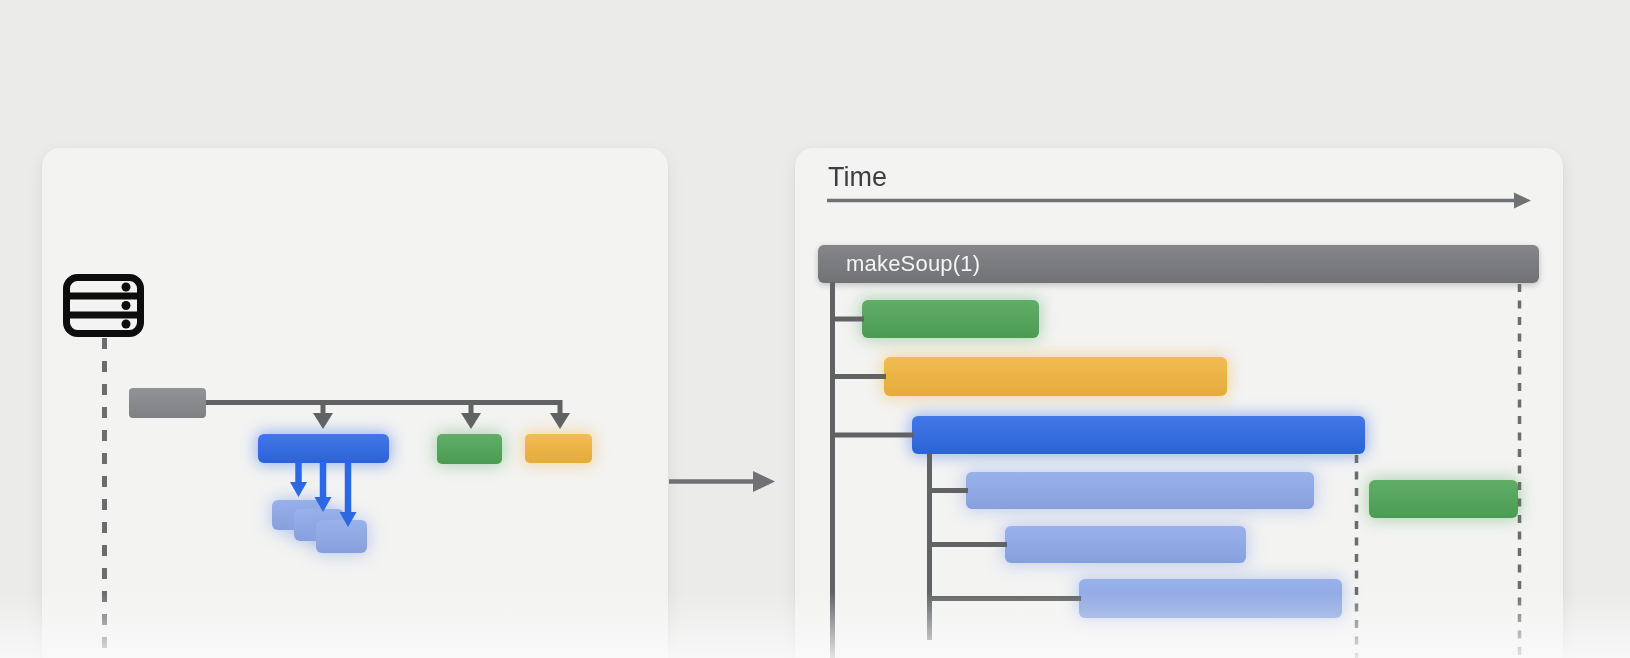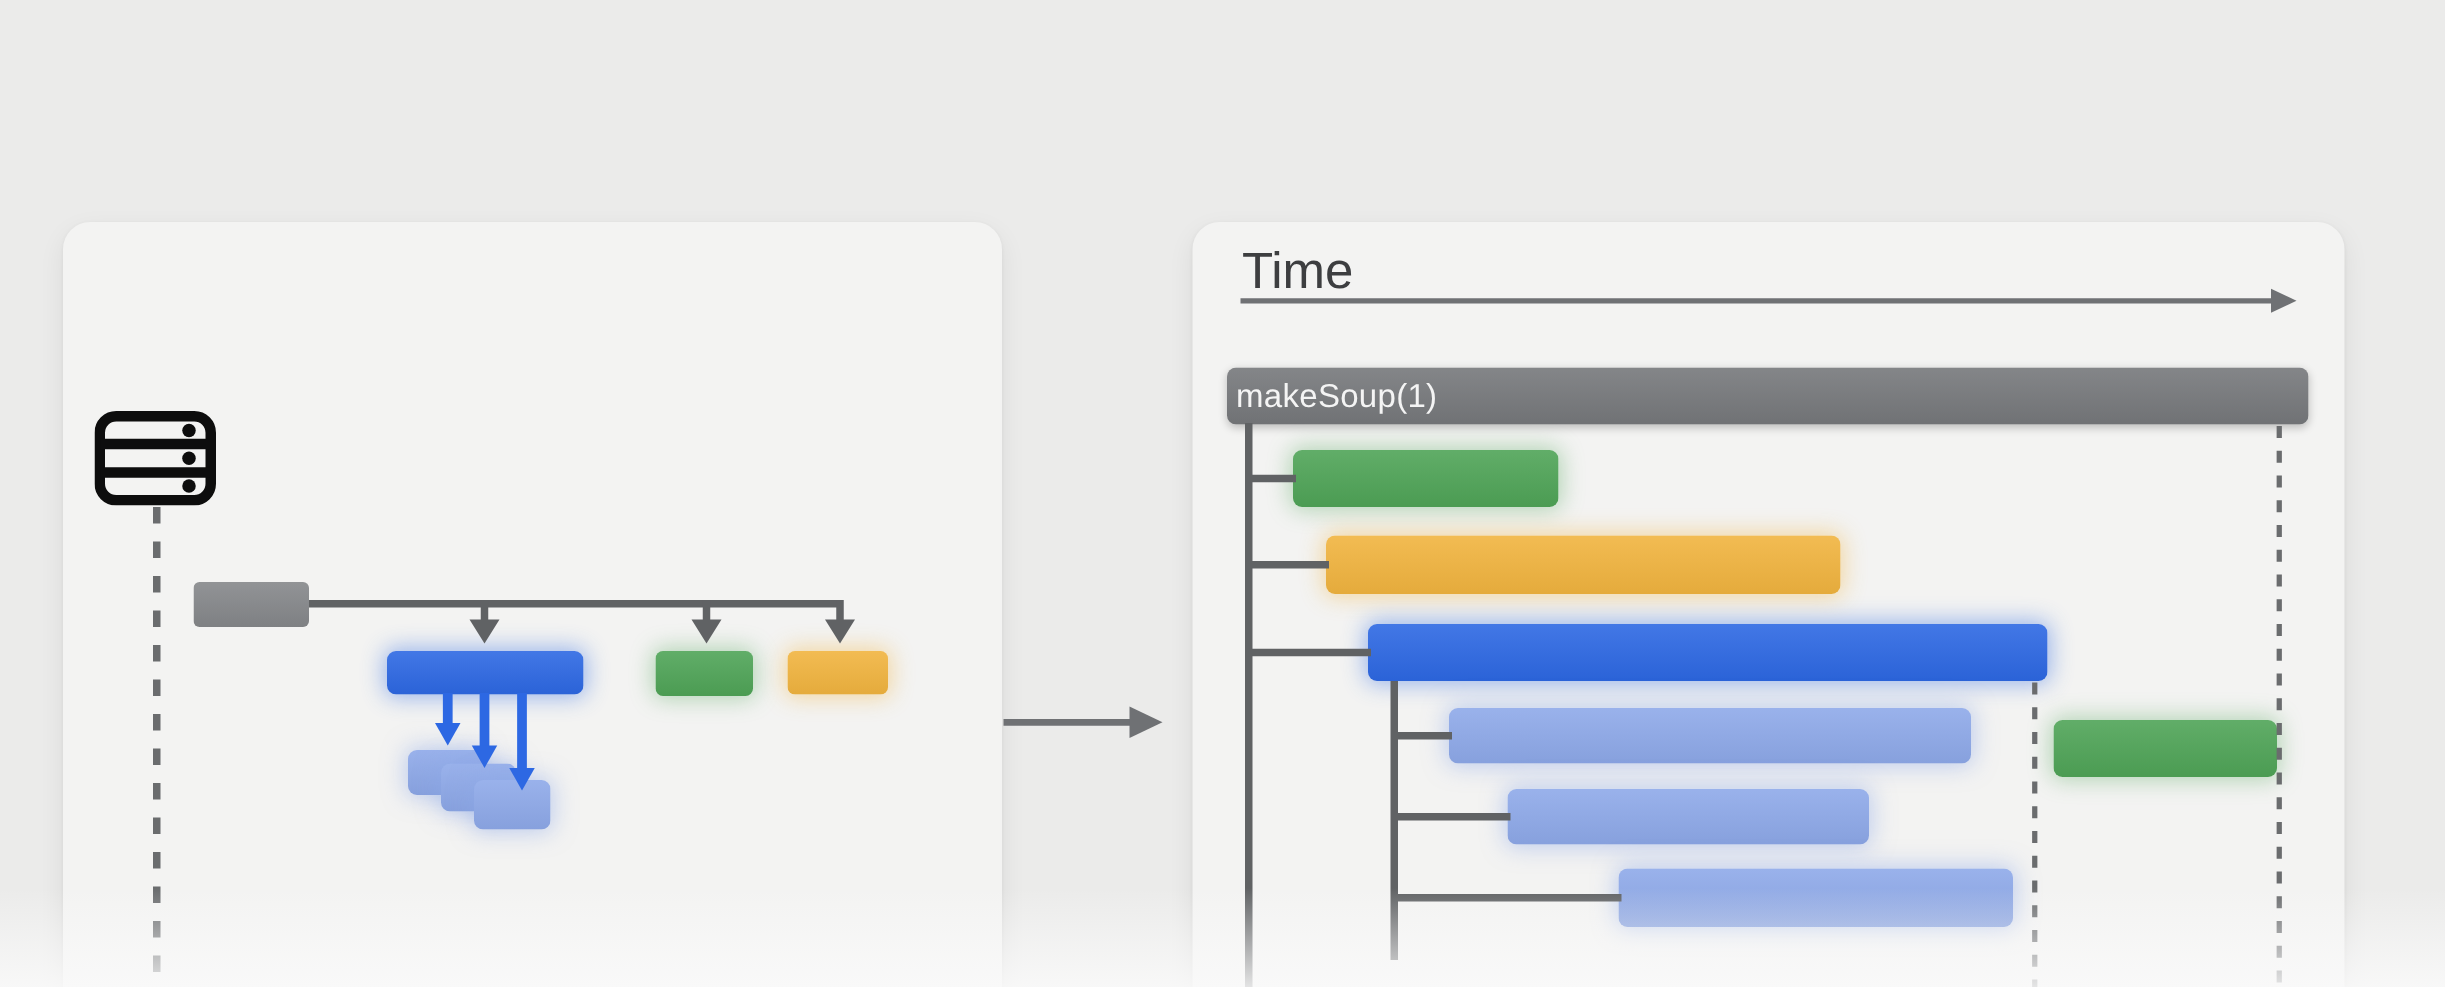--- a/index.html
+++ b/index.html
@@ -45,30 +45,30 @@
     background-image: linear-gradient(rgba(255,255,255,0.10), rgba(0,0,0,0.05));
   }
   #root-span {
     position: absolute;
     display: flex;
     align-items: center;
     box-shadow: 0 2px 6px rgba(0,0,0,0.22);
     z-index: 2;
   }
   #root-span span {
-    padding-left: 6px;
+    padding-left: 28px;
     font-size: 22px;
     font-weight: 500;
     color: #f4f4f4;
     letter-spacing: 0.2px;
   }
   #time-label {
     position: absolute;
     left: 828px; top: 162px;
-    font-size: 34px;
+    font-size: 27px;
     color: #3d3e40;
     z-index: 2;
   }
   #fade {
     top: 592px;
     width: 1630px; height: 66px;
     background: linear-gradient(to bottom, rgba(250,250,250,0), rgba(250,250,250,0.85));
     z-index: 6;
     pointer-events: none;
   }

